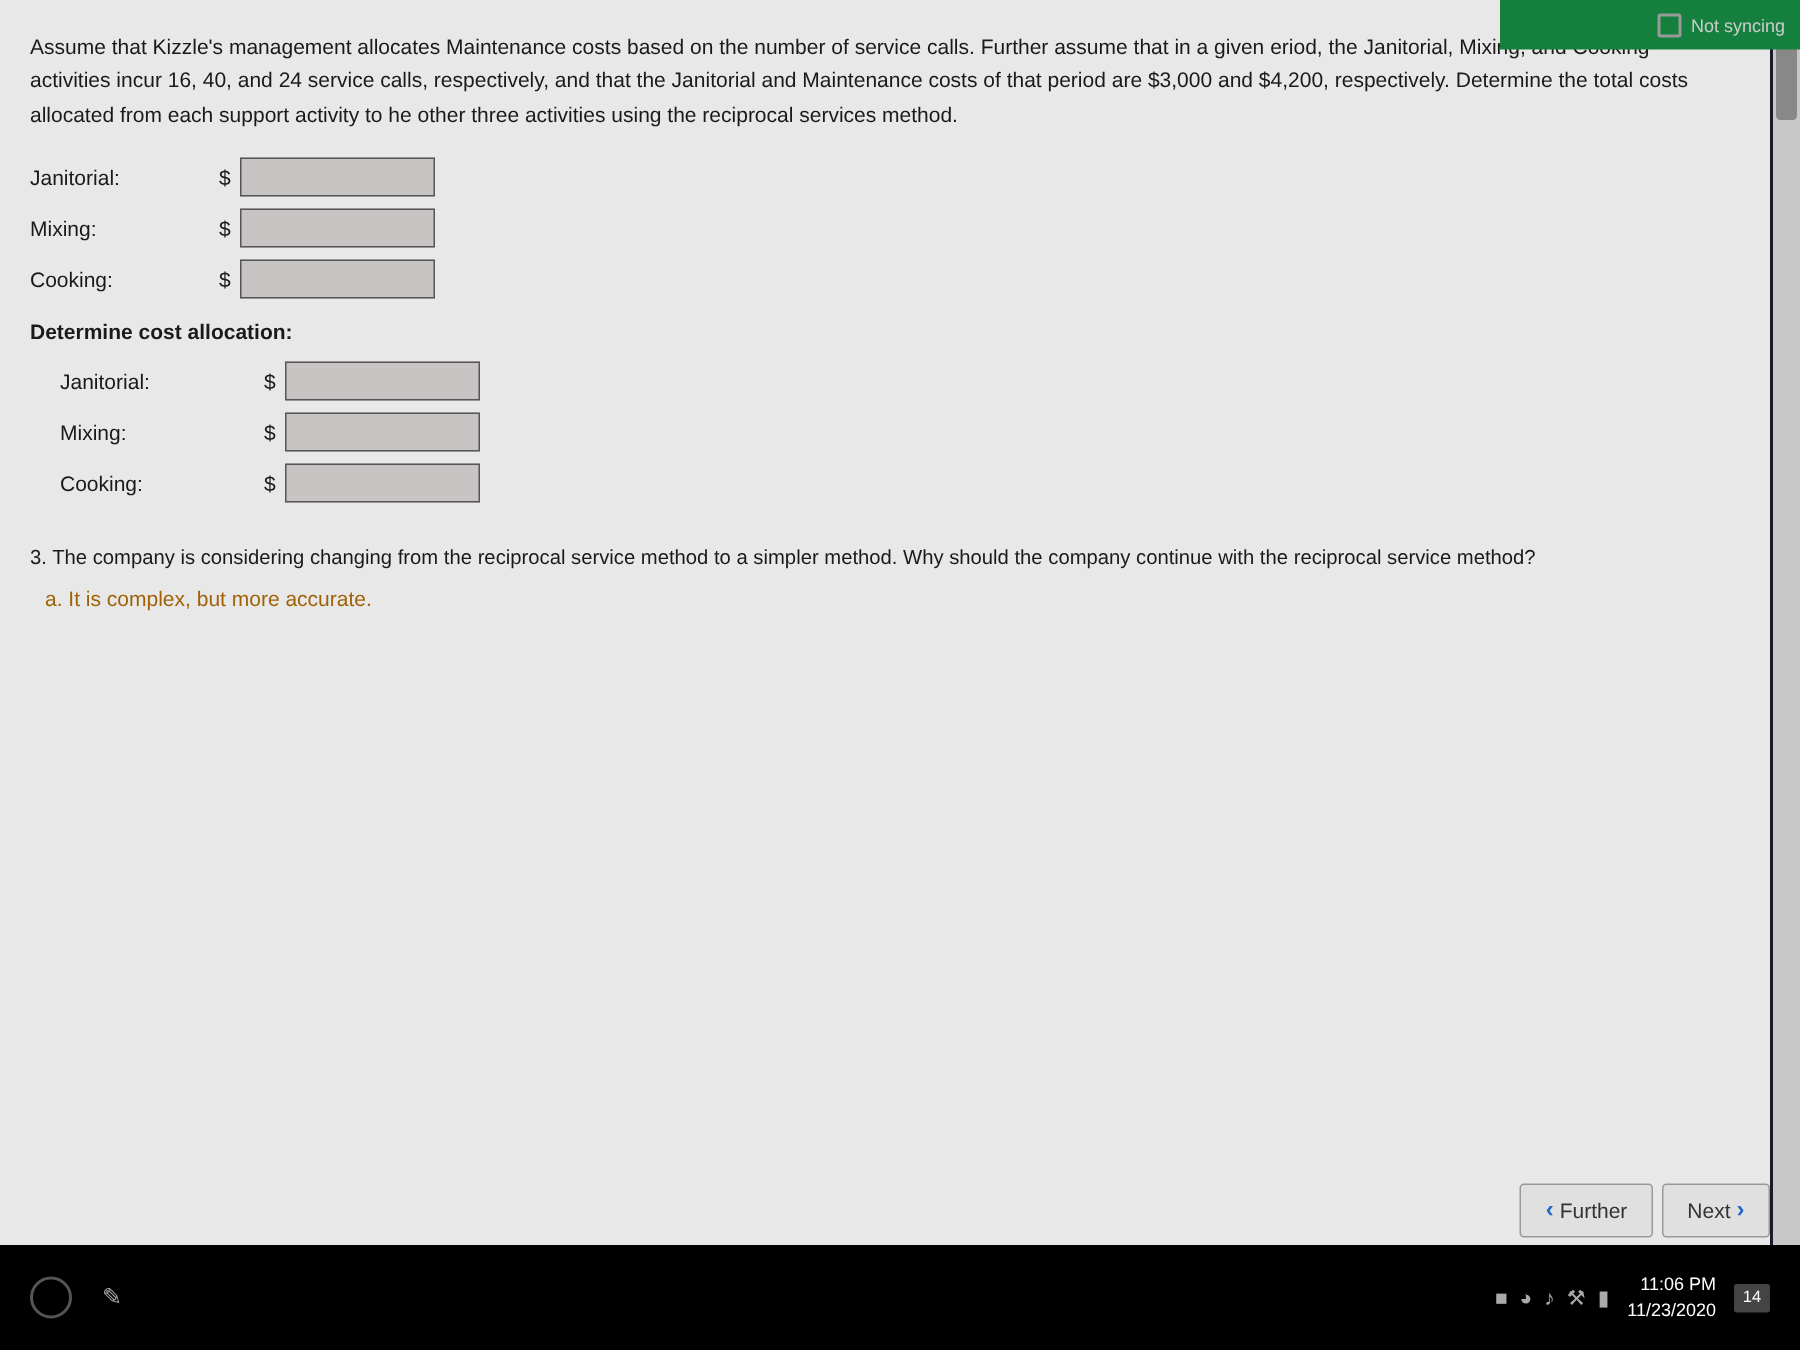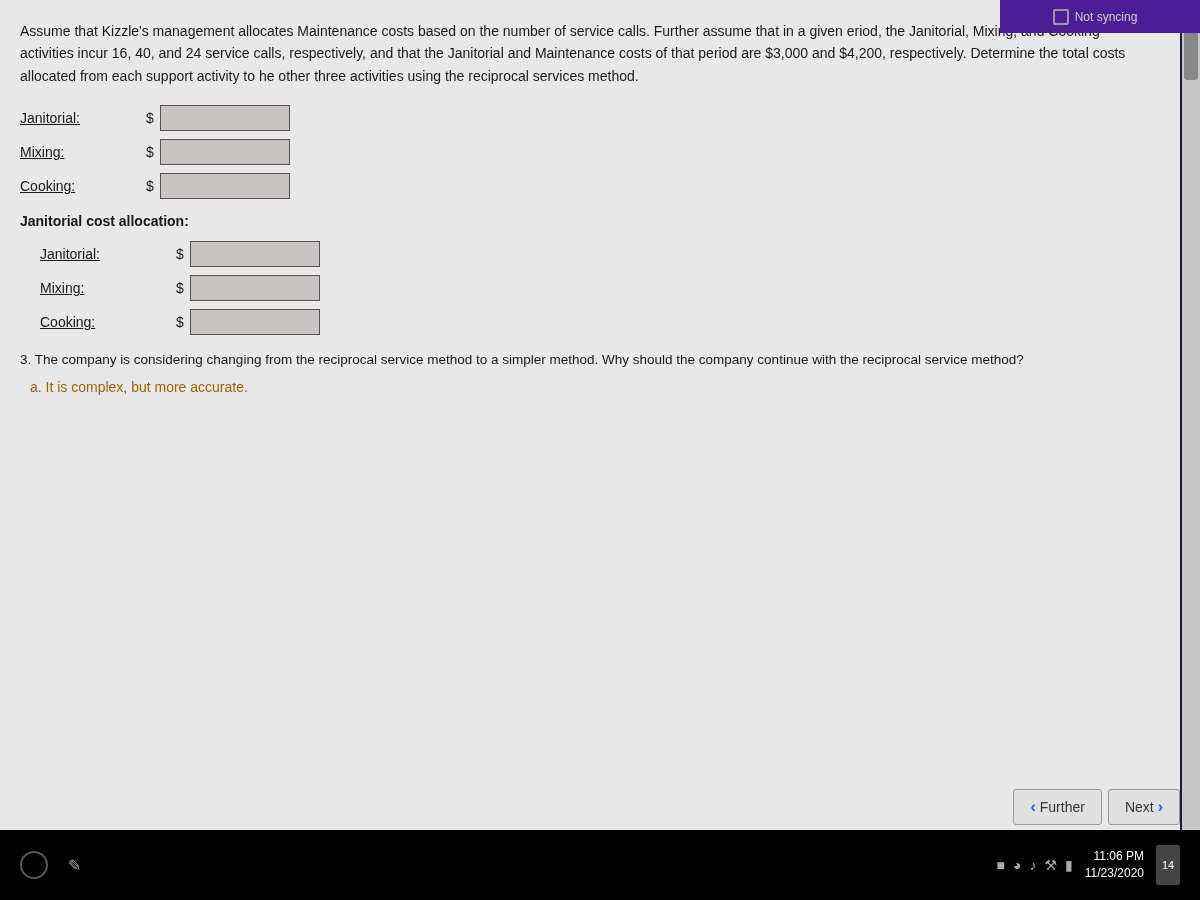--- a/index.html
+++ b/index.html
@@ -13,24 +13,24 @@
       position: relative;
     }
 
     
     .top-bar {
       position: absolute;
       top: 0;
       right: 0;
       width: 200px;
       height: 33px;
-      background: #4c1d95;
-      display: flex;
-      align-items: center;
-      justify-content: center;
+      background: #15803d;
+      display: flex;
+      align-items: center;
+      justify-content: flex-end;
       padding-right: 10px;
       z-index: 100;
     }
 
     .not-syncing-label {
       color: #cccccc;
       font-size: 12px;
       display: flex;
       align-items: center;
       gap: 6px;
@@ -147,21 +147,20 @@
       align-items: center;
       margin-bottom: 8px;
       gap: 6px;
     }
 
     .form-label {
       font-size: 14px;
       color: #1a1a1a;
       width: 120px;
       text-align: left;
-      text-decoration: underline;
     }
 
     .dollar-sign {
       font-size: 14px;
       color: #1a1a1a;
     }
 
     .form-input {
       width: 130px;
       height: 26px;
@@ -179,21 +178,21 @@
 
     .subsection .form-label {
       width: 130px;
     }
 
     
     .question-3-text {
       font-size: 13.5px;
       line-height: 1.6;
       color: #1a1a1a;
-      margin-top: 14px;
+      margin-top: 26px;
       margin-bottom: 8px;
       padding-right: 20px;
     }
 
     .answer-choice {
       font-size: 14px;
       color: #a16207;
       margin-left: 10px;
     }
 
@@ -232,21 +231,21 @@
     .notif-icons {
       display: flex;
       align-items: center;
       gap: 8px;
       color: #aaaaaa;
       font-size: 14px;
     }
 
     .taskbar-app-icon {
       width: 24px;
-      height: 40px;
+      height: 19px;
       background: #444;
       border-radius: 2px;
       display: flex;
       align-items: center;
       justify-content: center;
       color: #fff;
       font-size: 11px;
     }
 
     
@@ -299,21 +298,21 @@
     </div>
 
     <div class="form-row">
       <span class="form-label">Cooking:</span>
       <span class="dollar-sign">$</span>
       <input type="text" class="form-input" value="" style="">
     </div>
   </div>
 
   <div style="margin-top: 14px;">
-    <div class="section-heading">Janitorial cost allocation:</div>
+    <div class="section-heading">Determine cost allocation:</div>
 
     <div class="subsection">
       <div class="form-row">
         <span class="form-label">Janitorial:</span>
         <span class="dollar-sign">$</span>
         <input type="text" class="form-input" value="" style="">
       </div>
 
       <div class="form-row">
         <span class="form-label">Mixing:</span>

